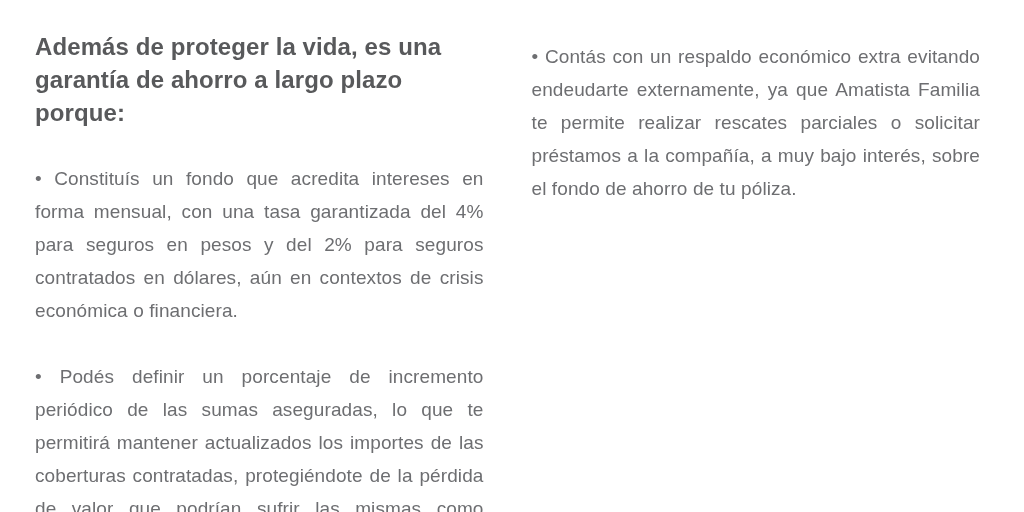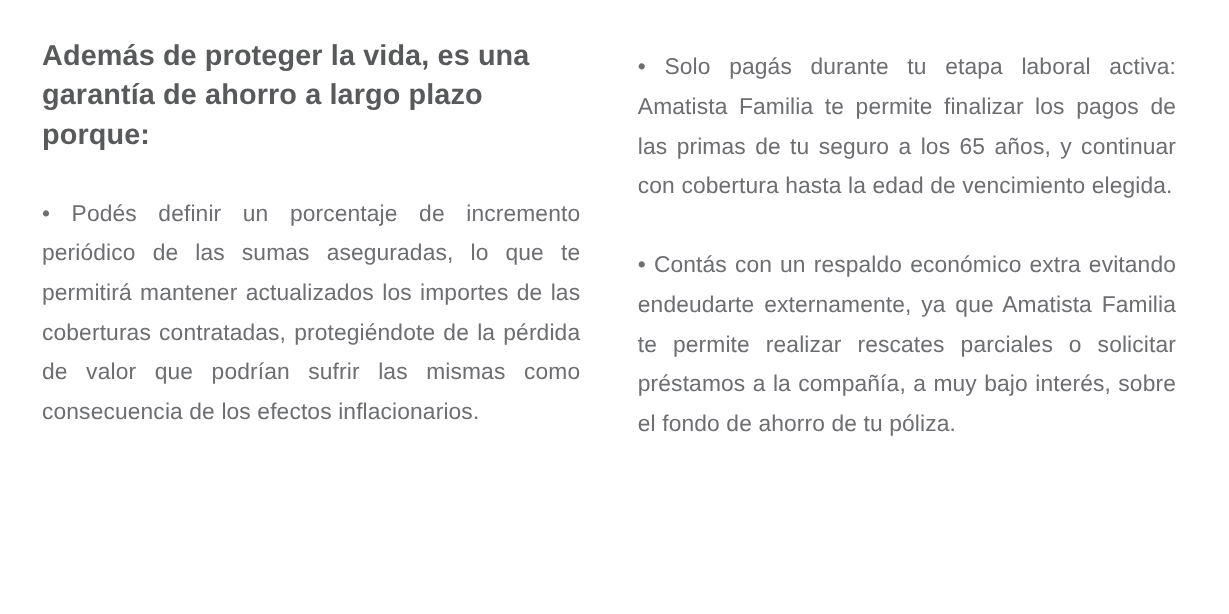--- a/index.html
+++ b/index.html
@@ -46,19 +46,19 @@
   p.bullet:last-child {
     margin-bottom: 0;
   }
 </style>
 </head>
 <body>
 
 <div class="page">
   <div class="col left">
     <h2 class="heading">Además de proteger la vida, es una garantía de ahorro a largo plazo porque:</h2>
+    <p class="bullet">• Constituís un fondo que acredita intereses en forma mensual, con una tasa garantizada del 4% para seguros en pesos y del 2% para seguros contratados en dólares, aún en contextos de crisis económica o financiera.</p>
     <p class="bullet">• Podés definir un porcentaje de incremento periódico de las sumas aseguradas, lo que te permitirá mantener actualizados los importes de las coberturas contratadas, protegiéndote de la pérdida de valor que podrían sufrir las mismas como consecuencia de los efectos inflacionarios.</p>
   </div>
   <div class="col right">
-    <p class="bullet">• Solo pagás durante tu etapa laboral activa: Amatista Familia te permite finalizar los pagos de las primas de tu seguro a los 65 años, y continuar con cobertura hasta la edad de vencimiento elegida.</p>
     <p class="bullet">• Contás con un respaldo económico extra evitando endeudarte externamente,  ya que Amatista Familia te permite realizar rescates parciales o solicitar préstamos a la compañía, a muy bajo interés, sobre el fondo de ahorro de tu póliza.</p>
   </div>
 </div>
 
 </body></html>

